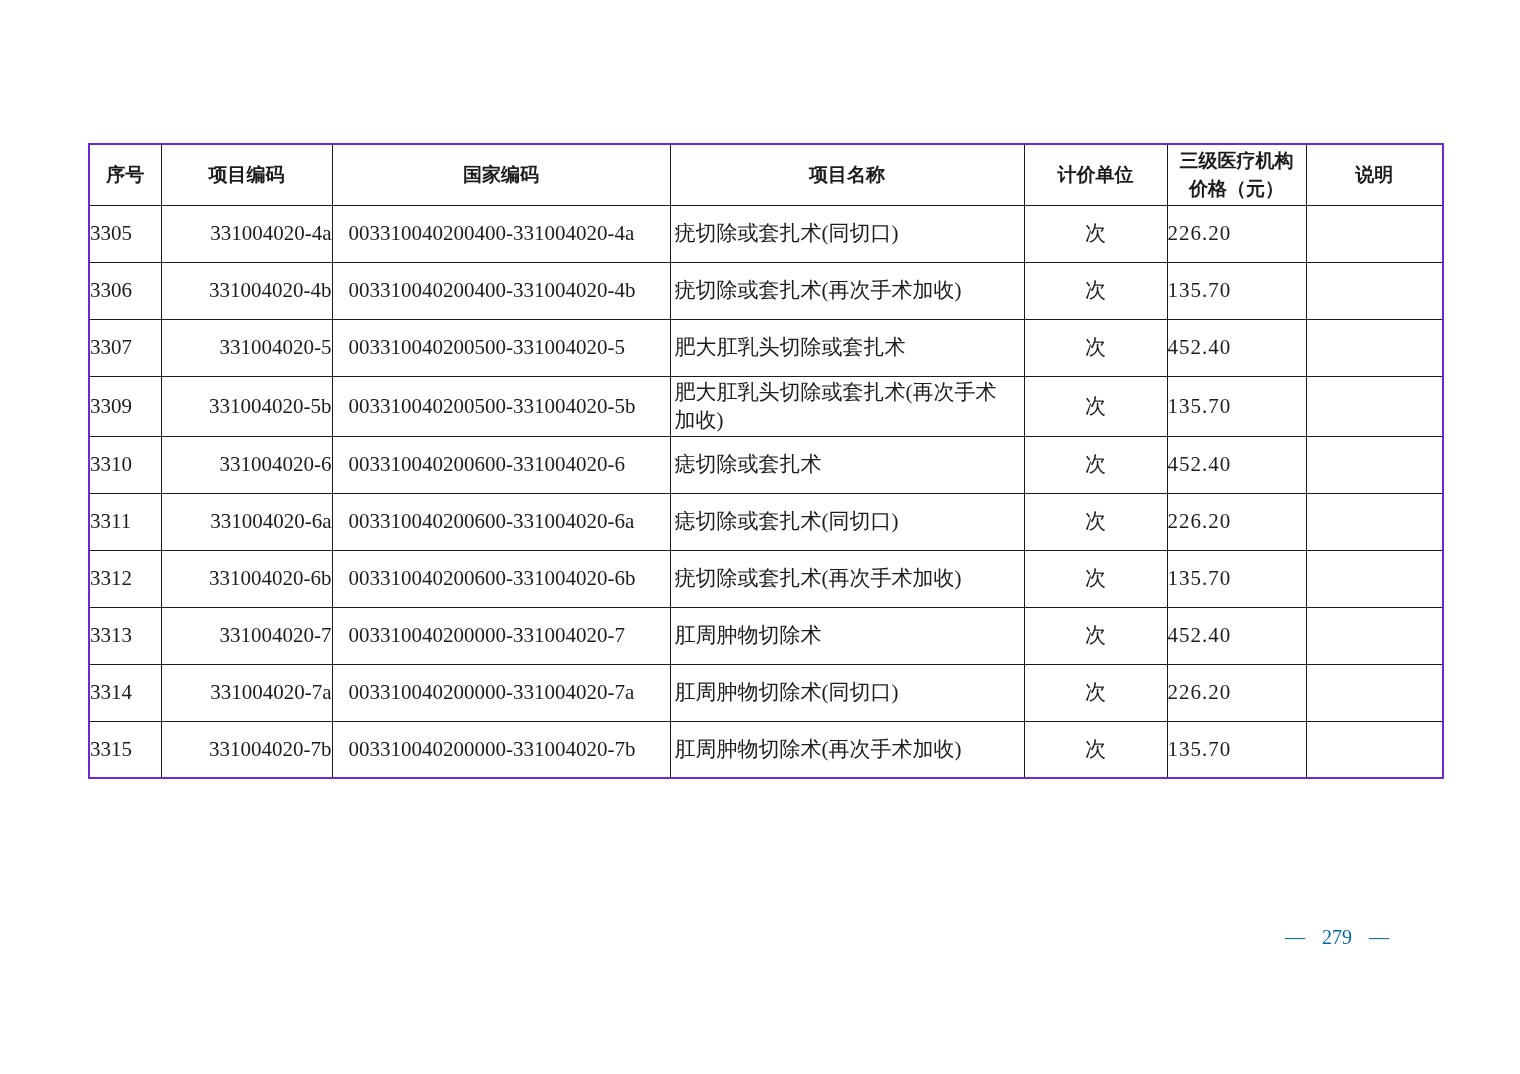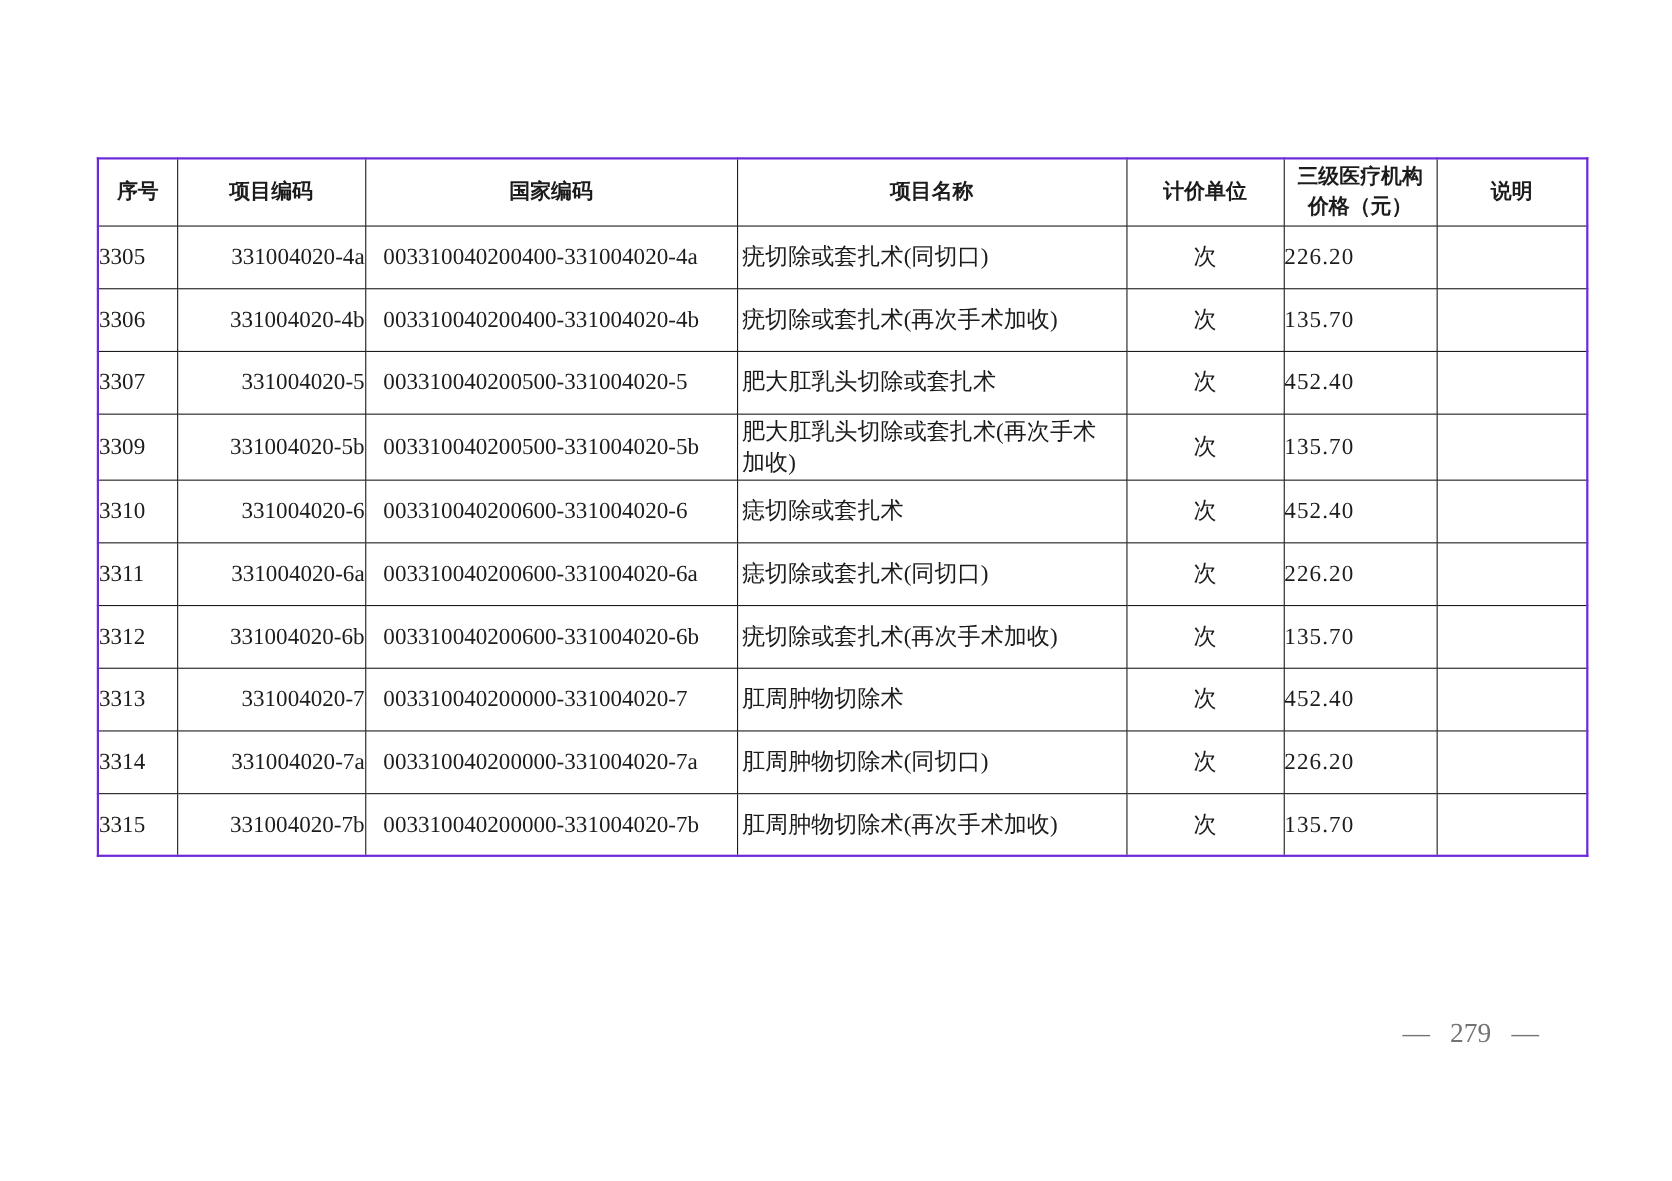--- a/index.html
+++ b/index.html
@@ -47,24 +47,24 @@
   td.c-ncode { text-align: left; padding-left: 16px; }
   td.c-name  { text-align: left; padding-left: 4px; padding-right: 8px; }
   td.c-unit  { text-align: center; }
   td.c-price { text-align: left; letter-spacing: 1px; }
   td.c-note  { text-align: center; }
   .page-number {
     position: absolute;
     left: 1272px;
     top: 926px;
     width: 130px;
-    font-size: 25px;
+    font-size: 20px;
     text-align: center;
     word-spacing: 12px;
-    color: #737373;
+    color: #0369a1;
     white-space: nowrap;
   }
 </style>
 </head>
 <body>
 
 <div class="page">
 
   <table class="price-table">
     <colgroup>

